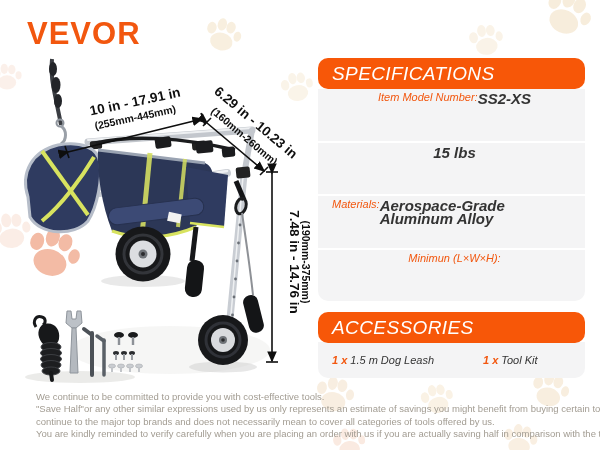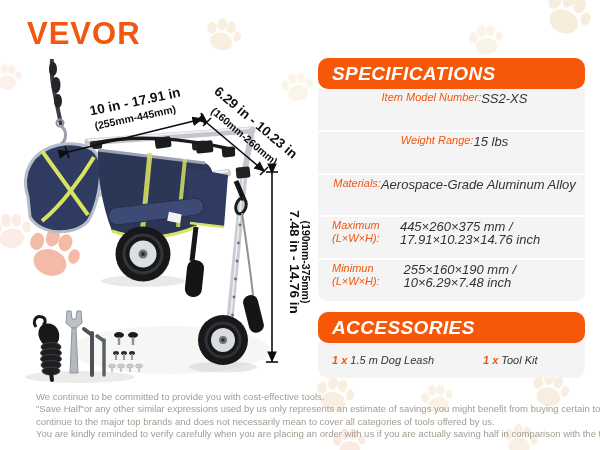--- a/index.html
+++ b/index.html
@@ -12,36 +12,36 @@
     position:absolute;left:27px;top:16px;z-index:3;
     font-size:31px;font-weight:900;color:#F2570F;letter-spacing:1px;
   }
   
   .hdr-bar{
     position:absolute;left:318px;width:267px;height:31px;z-index:3;
     background:#F75708;border-radius:10px;
     display:flex;align-items:center;padding-left:14px;box-sizing:border-box;
   }
   .hdr-bar span{
-    color:#ffffff;font-style:italic;font-weight:bold;font-size:19px;letter-spacing:.4px;
+    color:#ffffff;font-style:italic;font-weight:normal;font-size:19px;letter-spacing:.4px;
   }
   .spec-hdr{top:58px;}
   .acc-hdr{top:312px;}
   .spec-card{
     position:absolute;left:318px;top:89px;width:267px;height:212px;z-index:2;
     background:#F4F4F5;border-radius:0 0 10px 10px;
     display:flex;flex-direction:column;box-sizing:border-box;
   }
   .spec-row{
     flex:1;display:flex;justify-content:center;
     padding:2px 8px 2px 14px;border-bottom:2px solid #ffffff;
   }
   .spec-row:last-child{border-bottom:none;}
   .spec-label{color:#F2570F;font-style:italic;font-size:11px;line-height:13px;}
-  .spec-value{color:#333333;font-style:italic;font-weight:normal;font-size:13px;line-height:13px;margin-top:1px;}
+  .spec-value{color:#333333;font-style:italic;font-weight:bold;font-size:15px;line-height:13px;margin-top:1px;}
   .acc-card{
     position:absolute;left:318px;top:342px;width:267px;height:36px;z-index:2;
     background:#F4F4F5;border-radius:0 0 10px 10px;
     display:flex;align-items:center;padding-left:14px;box-sizing:border-box;
   }
   .acc-item{font-size:11px;font-style:italic;white-space:nowrap;}
   .acc-item.first{width:151px;}
   .acc-qty{color:#F2570F;font-weight:bold;margin-right:3px;}
   .acc-name{color:#333333;}
   .disclaimer{
@@ -326,34 +326,28 @@
 
 <div class="hdr-bar spec-hdr">
   <span>SPECIFICATIONS</span>
 </div>
 <div class="spec-card">
   <div class="spec-row">
     <span class="spec-label">Item Model Number:</span>
     <span class="spec-value">SS2-XS</span>
   </div>
   <div class="spec-row">
-    <span class="spec-label">Weight Range:</span>
     <span class="spec-value">15 lbs</span>
   </div>
   <div class="spec-row">
     <span class="spec-label">Materials:</span>
     <span class="spec-value">Aerospace-Grade Aluminum Alloy</span>
   </div>
   <div class="spec-row">
-    <span class="spec-label">Maximum (L×W×H):</span>
-    <span class="spec-value">445×260×375 mm / 17.91×10.23×14.76 inch</span>
-  </div>
-  <div class="spec-row">
     <span class="spec-label">Minimun (L×W×H):</span>
-    <span class="spec-value">255×160×190 mm / 10×6.29×7.48 inch</span>
   </div>
 </div>
 
 <div class="hdr-bar acc-hdr">
   <span>ACCESSORIES</span>
 </div>
 <div class="acc-card">
   <div class="acc-item first">
     <span class="acc-qty">1 x</span><span class="acc-name">1.5 m Dog Leash</span>
   </div>

